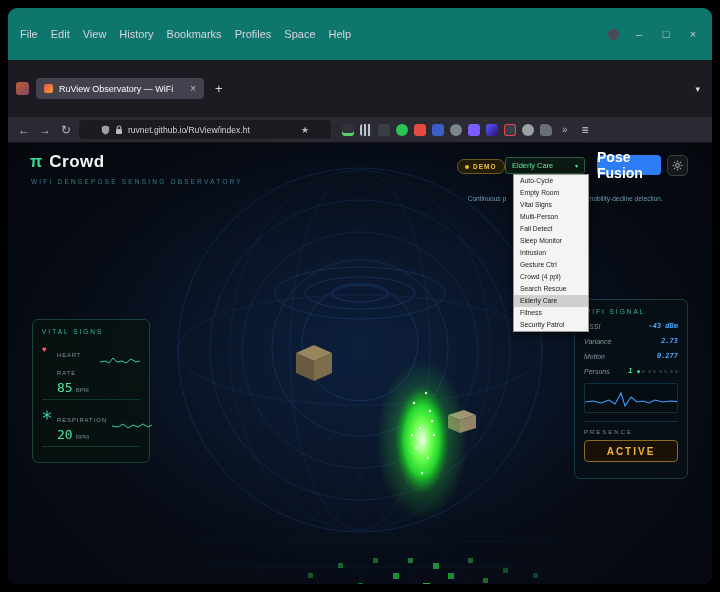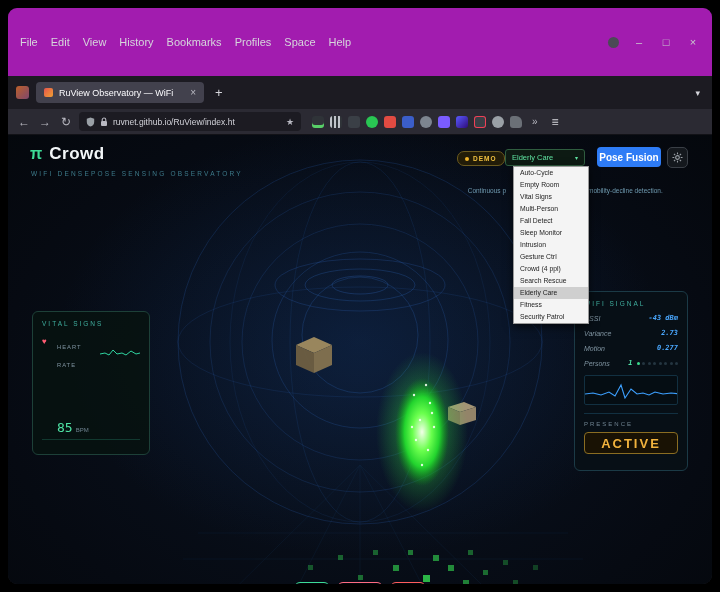--- a/index.html
+++ b/index.html
@@ -2,42 +2,42 @@
 <html><head>
 <meta charset="utf-8">
 <style>
   html,body{margin:0;padding:0;background:#000;}
   .stage{position:relative;width:720px;height:592px;background:#000;overflow:hidden;
          font-family:"Liberation Sans", sans-serif;-webkit-font-smoothing:antialiased;}
   .window{position:absolute;left:8px;top:8px;width:704px;height:576px;background:#1c1b22;
           border-radius:9px;overflow:hidden;display:flex;flex-direction:column;box-shadow:0 0 0 1px #0006;}
 
   
-  .menubar{height:36px;background:#a21caf;display:flex;align-items:center;padding:16px 12px;gap:13px;
+  .menubar{height:36px;background:#0f766e;display:flex;align-items:center;padding:8px 12px;gap:13px;
            color:#d6d6dc;font-size:11px;flex:0 0 auto;}
   .mitem{cursor:default;}
   .win-controls{margin-left:auto;display:flex;align-items:center;gap:13px;color:#c9c9ce;font-size:11px;}
   .wc-circle{width:11px;height:11px;border-radius:50%;background:#4b4a55;display:inline-block;}
   .wc{width:14px;text-align:center;}
 
-  .tabbar{height:25px;background:#1c1b22;display:flex;align-items:center;padding:4px 8px;gap:7px;flex:0 0 auto;}
+  .tabbar{height:25px;background:#1c1b22;display:flex;align-items:center;padding:16px 8px;gap:7px;flex:0 0 auto;}
   .fview{width:13px;height:13px;border-radius:3px;background:linear-gradient(135deg,#d96c2c,#8f4f7a);opacity:.85;}
   .tab{height:21px;background:#42414d;border-radius:4px;display:flex;align-items:center;gap:6px;
        padding:0 8px;font-size:9px;color:#fbfbfe;width:152px;}
   .favicon{width:9px;height:9px;border-radius:2px;background:linear-gradient(135deg,#e6554d,#f0a132);flex:0 0 auto;}
   .tab-title{white-space:nowrap;overflow:hidden;flex:1;}
   .tab-close{color:#b9b9c2;font-size:10px;}
   .newtab{color:#d6d6dc;font-size:13px;padding:0 4px;}
   .listtabs{margin-left:auto;color:#d6d6dc;font-size:9px;padding:0 4px;}
 
   .navbar{height:25px;background:#2b2a33;display:flex;align-items:center;padding:0 8px;gap:5px;
           border-bottom:1px solid #121217;flex:0 0 auto;}
   .navbtn{color:#b9b9c2;font-size:12px;width:16px;text-align:center;}
   .urlbar{width:208px;height:19px;background:#1c1b22;border-radius:4px;display:flex;align-items:center;
-          gap:5px;padding:0 7px;font-size:8.5px;color:#d3d3da;}
+          gap:5px;padding:0 22px;font-size:8.5px;color:#d3d3da;}
   .url-text{white-space:nowrap;overflow:hidden;flex:1;}
   .star{color:#b9b9c2;font-size:9px;}
   .searchbar{width:86px;height:19px;background:#1c1b22;border-radius:4px;display:flex;align-items:center;
              gap:5px;padding:0 7px;font-size:8.5px;color:#8f8f98;}
   .extrow{display:flex;align-items:center;gap:6px;margin-left:6px;}
   .ext{width:12px;height:12px;border-radius:3px;display:inline-block;}
   .ext.round{border-radius:50%;}
   .chevrons{color:#b9b9c2;font-size:10px;margin-left:4px;}
   .hamb{color:#d6d6dc;font-size:12px;margin-left:8px;margin-right:2px;}
 
@@ -57,56 +57,56 @@
              padding:0 7px;border-radius:7px;background:#221c08;border:1px solid #6b5a1e;}
   .demo-dot{width:4px;height:4px;border-radius:50%;background:#f0b429;}
   .demo-label{color:#f0c040;font-size:6.5px;font-weight:bold;letter-spacing:1px;}
 
   .scen-select{position:absolute;left:497px;top:14px;width:80px;height:17px;box-sizing:border-box;
                background:#0d1a13;border:1px solid #2f5d3f;border-radius:3px;display:flex;align-items:center;
                justify-content:space-between;padding:0 6px;color:#5fe3a1;font-size:7.5px;}
   .scen-caret{font-size:6px;}
 
   .pose-btn{position:absolute;left:589px;top:12px;width:64px;height:20px;background:#2e7cf6;border-radius:4px;
-            color:#fff;font-size:10px;font-weight:bold;display:flex;align-items:center;justify-content:center;}
+            color:#fff;font-size:14px;font-weight:bold;display:flex;align-items:center;justify-content:center;}
   .gear-btn{position:absolute;left:659px;top:12px;width:21px;height:21px;border:1px solid #3a3f46;border-radius:5px;
             box-sizing:border-box;display:flex;align-items:center;justify-content:center;background:#14181d;}
 
   .desc-left{position:absolute;left:398px;top:52px;width:100px;text-align:right;color:#6f9ab0;font-size:6.5px;}
   .desc-right{position:absolute;left:580px;top:52px;color:#6f9ab0;font-size:6.5px;}
 
   .menu{position:absolute;left:505px;top:31px;width:74px;background:#f4f4f4;border:1px solid #9a9a9a;
         box-shadow:0 3px 8px #000a;z-index:30;}
   .menu-item{height:12px;line-height:12px;padding:0 6px;font-size:6.8px;color:#1d1d1d;white-space:nowrap;}
   .menu-item.sel{background:#cfcfcf;}
 
   .panel{position:absolute;box-sizing:border-box;border-radius:6px;z-index:20;}
   .vitals{left:24px;top:176px;width:118px;height:144px;background:rgba(7,18,16,.88);border:1px solid #1d4038;padding:8px 9px;}
   .panel-title{font-size:6.5px;letter-spacing:2px;color:#3fae9e;}
   .vital-item{margin-top:8px;display:flex;align-items:flex-start;gap:5px;border-bottom:1px solid rgba(60,200,160,.22);padding-bottom:4px;}
   .v-icon{width:10px;font-size:8px;line-height:10px;flex:0 0 auto;margin-top:2px;}
   .v-icon.heart{color:#ff5c72;}
   .v-col{flex:1;}
   .v-label{font-size:5.8px;letter-spacing:1px;color:#7f93a0;}
   .v-valrow{display:flex;align-items:baseline;gap:3px;margin-top:1px;}
-  .v-value{font-family:"DejaVu Sans Mono", monospace;font-size:13px;color:#4fe3a5;margin-top:48px;}
+  .v-value{font-family:"DejaVu Sans Mono", monospace;font-size:13px;color:#4fe3a5;}
   .v-unit{font-size:6px;color:#6f8391;}
   .v-spark{flex:0 0 auto;margin-top:10px;}
 
   .wifi{left:566px;top:156px;width:114px;height:180px;background:rgba(8,16,22,.9);border:1px solid #1b3a46;padding:8px 9px;}
   .w-row{display:flex;justify-content:space-between;align-items:center;margin-top:7px;font-size:7px;font-style:italic;}
   .w-label{color:#7f93a0;}
   .w-value{font-family:"DejaVu Sans Mono", monospace;color:#4aa8ff;font-weight:bold;}
   .dots{display:flex;gap:2.5px;align-items:center;margin-left:4px;}
   .dot{width:3px;height:3px;border-radius:50%;background:#243540;}
   .dot.on{background:#39d98a;}
   .w-chart{margin-top:8px;height:28px;background:#050d13;border:1px solid #123041;border-radius:2px;overflow:hidden;}
   .presence-label{margin-top:8px;font-size:6px;letter-spacing:2px;color:#6f8391;border-top:1px solid #123041;padding-top:7px;}
   .active-btn{margin-top:5px;height:20px;border:1px solid #8a6d22;border-radius:4px;background:#191204;
-              color:#f2b33d;font-size:13px;font-weight:bold;letter-spacing:2px;display:flex;align-items:center;justify-content:center;}
+              color:#f2b33d;font-size:10px;font-weight:bold;letter-spacing:2px;display:flex;align-items:center;justify-content:center;}
 
   .badges{position:absolute;left:0;right:0;top:447px;display:flex;justify-content:center;gap:7px;z-index:20;}
   .badge{font-size:6px;letter-spacing:1.5px;padding:2px 7px;border-radius:8px;background:rgba(0,0,0,.45);}
   .badge.gait{color:#3ddc97;border:1px solid #3ddc97;}
   .badge.vitalsb{color:#ff6b81;border:1px solid #ff6b81;}
   .badge.fall{color:#ff5c5c;border:1px solid #ff5c5c;}
 
   .shortcuts{position:absolute;left:292px;top:466px;display:flex;gap:5px;z-index:20;}
   .sc-pill{background:rgba(13,20,23,.85);border:1px solid #1f2c33;border-radius:3px;color:#7e98a6;
            font-size:6.3px;padding:2px 6px;white-space:nowrap;}
@@ -348,20 +348,39 @@
             <span class="v-valrow">
               <span class="v-value">85</span>
               <span class="v-unit">BPM</span>
             </span>
           </span>
           <svg class="v-spark" width="40" height="14" viewBox="0 0 40 14">
             <polyline points="0,9 5,8 9,10 13,5 17,9 22,8 26,10 31,6 36,9 40,8" fill="none" stroke="#2fd4a0" stroke-width="1"></polyline>
           </svg>
         </div>
 
+        <div class="vital-item">
+          <svg class="v-icon" width="10" height="10" viewBox="0 0 10 10">
+            <g stroke="#45e0c0" stroke-width="1">
+              <line x1="5" y1="0.5" x2="5" y2="9.5"></line>
+                <line x1="0.9" y1="2.7" x2="9.1" y2="7.3"></line>
+                <line x1="0.9" y1="7.3" x2="9.1" y2="2.7"></line>
+            </g>
+          </svg>
+          <span class="v-col">
+            <span class="v-label">RESPIRATION</span>
+            <span class="v-valrow">
+              <span class="v-value">20</span>
+              <span class="v-unit">RPM</span>
+            </span>
+          </span>
+          <svg class="v-spark" width="40" height="14" viewBox="0 0 40 14">
+            <polyline points="0,8 6,9 11,6 16,10 21,7 26,9 31,6 36,9 40,7" fill="none" stroke="#2fd4a0" stroke-width="1"></polyline>
+          </svg>
+        </div>
 
       </div>
 
       <div class="panel wifi">
         <div class="panel-title">WIFI SIGNAL</div>
 
         <div class="w-row">
           <span class="w-label">RSSI</span>
           <span class="w-value">-43 dBm</span>
         </div>

